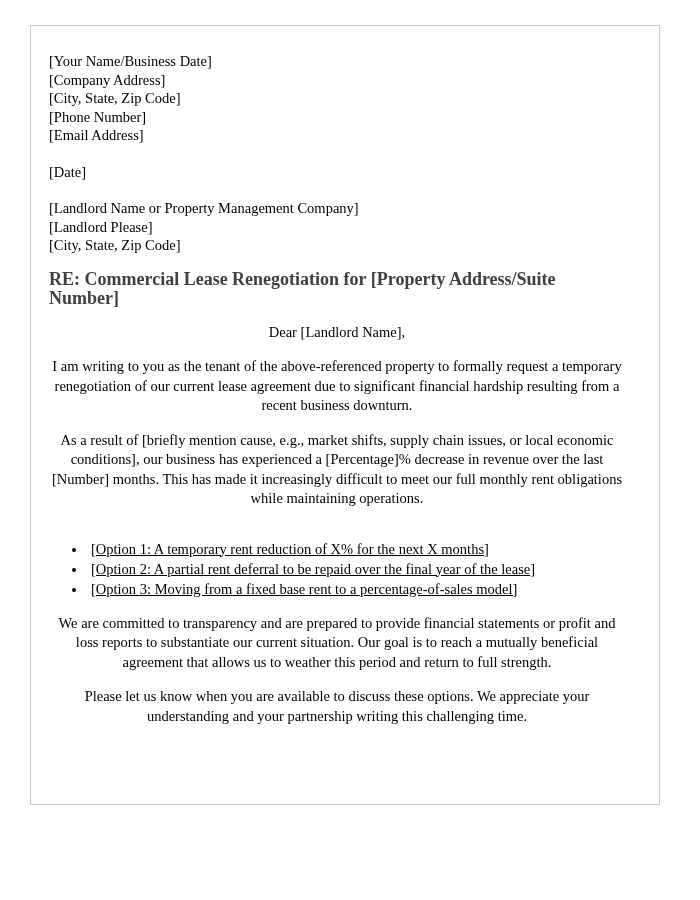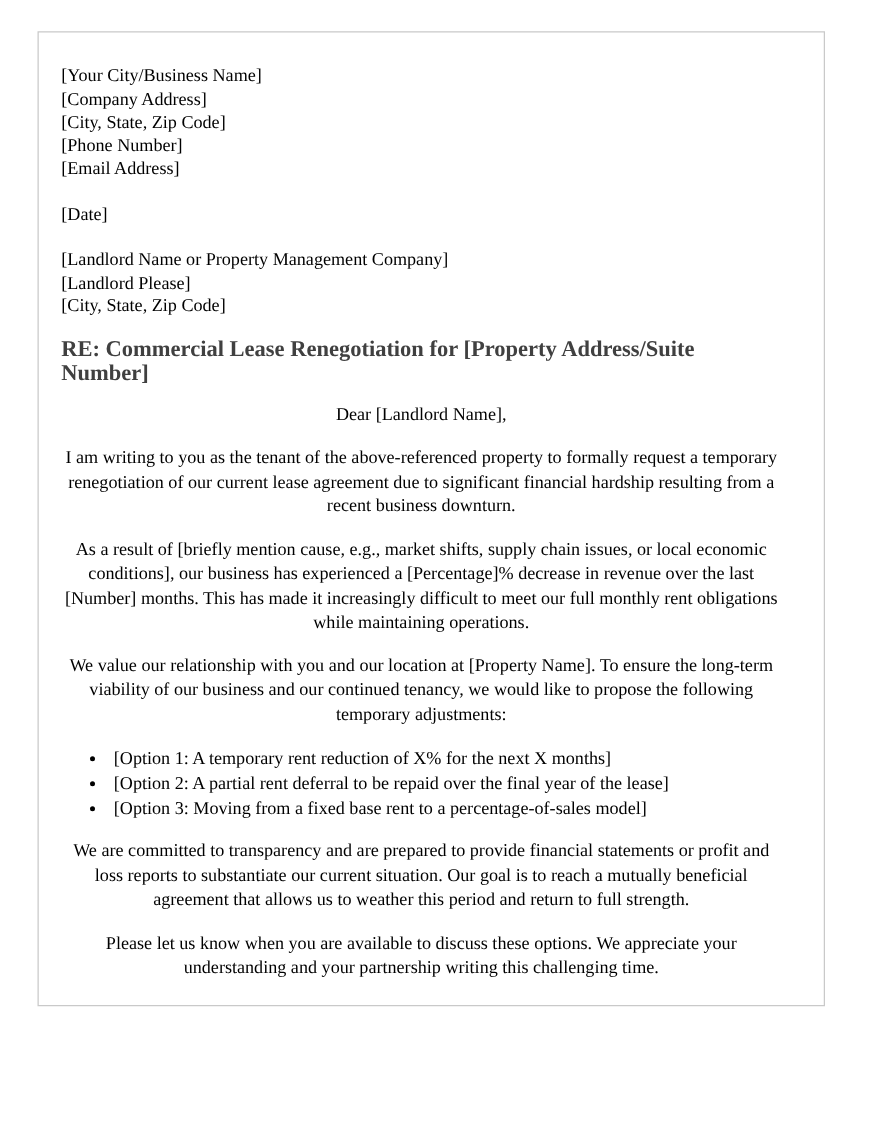--- a/index.html
+++ b/index.html
@@ -58,30 +58,31 @@
   ul.options {
     margin: 0;
     padding-left: 38px;
     list-style-type: disc;
   }
   ul.options li {
     font-size: 14.5px;
     line-height: 20px;
     color: #000000;
     padding-left: 4px;
+    text-decoration: underline;
   }
 </style>
 </head>
 <body>
 
 <div class="page">
   <div class="doc">
 
     <div class="block">
-      <div class="line">[Your City/Business Name]</div>
+      <div class="line">[Your Name/Business Date]</div>
       <div class="line">[Company Address]</div>
       <div class="line">[City, State, Zip Code]</div>
       <div class="line">[Phone Number]</div>
       <div class="line">[Email Address]</div>
     </div>
 
     <div class="spacer"></div>
 
     <div class="line">[Date]</div>
 
@@ -104,21 +105,20 @@
     <div class="spacer-sm"></div>
 
     <p class="para">I am writing to you as the tenant of the above-referenced property to formally request a temporary renegotiation of our current lease agreement due to significant financial hardship resulting from a recent business downturn.</p>
 
     <div class="spacer-sm"></div>
 
     <p class="para">As a result of [briefly mention cause, e.g., market shifts, supply chain issues, or local economic conditions], our business has experienced a [Percentage]% decrease in revenue over the last [Number] months. This has made it increasingly difficult to meet our full monthly rent obligations while maintaining operations.</p>
 
     <div class="spacer-sm"></div>
 
-    <p class="para">We value our relationship with you and our location at [Property Name]. To ensure the long-term viability of our business and our continued tenancy, we would like to propose the following temporary adjustments:</p>
 
     <div class="spacer-sm"></div>
 
     <ul class="options">
       <li>[Option 1: A temporary rent reduction of X% for the next X months]</li>
       <li>[Option 2: A partial rent deferral to be repaid over the final year of the lease]</li>
       <li>[Option 3: Moving from a fixed base rent to a percentage-of-sales model]</li>
     </ul>
 
     <div class="spacer-sm"></div>

